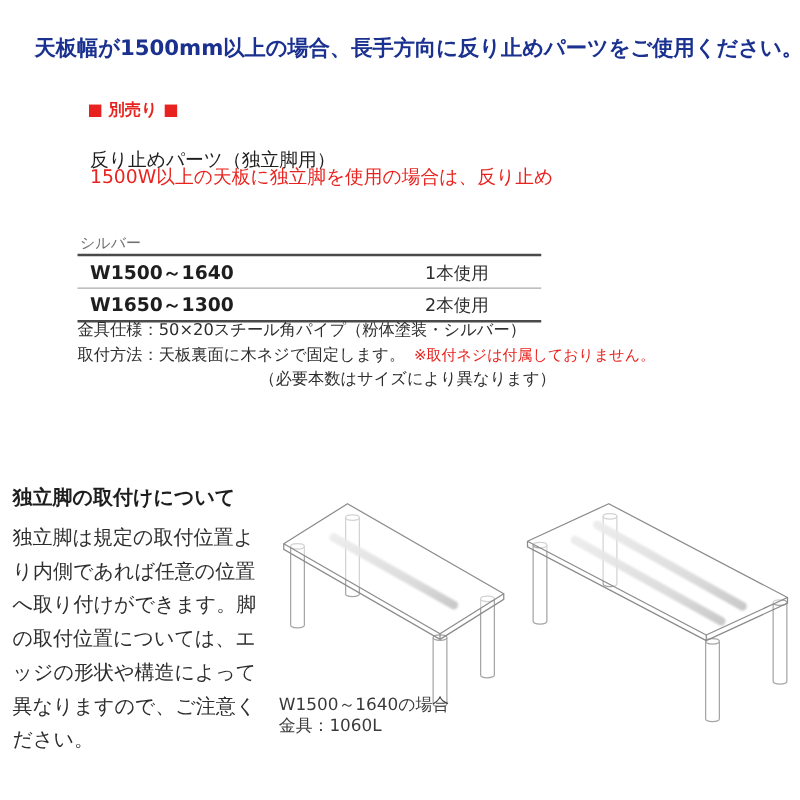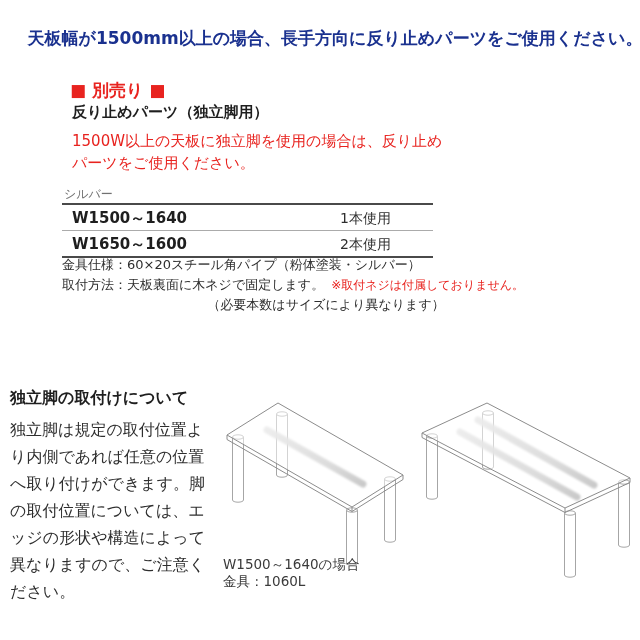--- a/index.html
+++ b/index.html
@@ -5,25 +5,25 @@
   html,body{margin:0;padding:0;background:#fff;}
   .page{
     position:relative;width:640px;height:640px;background:#ffffff;overflow:hidden;
     font-family:"DejaVu Sans","Liberation Sans",sans-serif;
   }
   .notice{
     position:absolute;left:15px;top:27px;width:640px;text-align:center;white-space:nowrap;
     font-size:17px;font-weight:bold;color:var(--navy,#1a318f);letter-spacing:0px;
   }
   .badge{
-    position:absolute;left:70px;top:79px;font-size:17px;font-weight:bold;
+    position:absolute;left:70px;top:79px;font-size:13px;font-weight:bold;
     color:var(--red,#e8231f);white-space:nowrap;
   }
   .product-title{
-    position:absolute;left:72px;top:103px;font-size:15px;font-weight:bold;color:#1e1e1e;white-space:nowrap;
+    position:absolute;left:72px;top:119px;font-size:15px;font-weight:normal;color:#1e1e1e;white-space:nowrap;
   }
   .warning{
     position:absolute;left:72px;top:130px;font-size:15px;line-height:22px;
     color:var(--red,#e8231f);white-space:nowrap;
   }
   .size-table{position:absolute;left:62px;top:186px;width:371px;}
   .size-table-header{font-size:12px;color:#717171;padding-left:2px;height:17px;}
   .trow{position:relative;height:25px;}
   .trow-1{border-top:2px solid #4a4a4a;border-bottom:1px solid #ababab;}
   .trow-2{border-bottom:2px solid #4a4a4a;}
@@ -48,37 +48,36 @@
 <div class="page">
 
   <div class="notice">天板幅が1500mm以上の場合、長手方向に反り止めパーツをご使用ください。</div>
 
   <div class="badge">■ 別売り ■</div>
 
   <div class="product-title">反り止めパーツ（独立脚用）</div>
 
   <div class="warning">
     <span>1500W以上の天板に独立脚を使用の場合は、反り止め</span><br>
-    <span>パーツをご使用ください。</span>
   </div>
 
   <div class="size-table">
     <div class="size-table-header">シルバー</div>
     <div class="trow trow-1">
       <span class="tsize">W1500～1640</span>
       <span class="tusage">1本使用</span>
     </div>
     <div class="trow trow-2">
-      <span class="tsize">W1650～1600</span>
+      <span class="tsize">W1650～1300</span>
       <span class="tusage">2本使用</span>
     </div>
   </div>
 
   <div class="specs">
-    <div class="spec-line">金具仕様：60×20スチール角パイプ（粉体塗装・シルバー）</div>
+    <div class="spec-line">金具仕様：50×20スチール角パイプ（粉体塗装・シルバー）</div>
     <div class="spec-line">
       <span>取付方法：天板裏面に木ネジで固定します。</span><span class="spec-note">※取付ネジは付属しておりません。</span>
     </div>
     <div class="spec-line spec-indent">（必要本数はサイズにより異なります）</div>
   </div>
 
   <div class="install">
     <p class="install-title">独立脚の取付けについて</p>
     <p class="install-body">独立脚は規定の取付位置より内側であれば任意の位置へ取り付けができます。脚の取付位置については、エッジの形状や構造によって異なりますので、ご注意ください。</p>
   </div>

